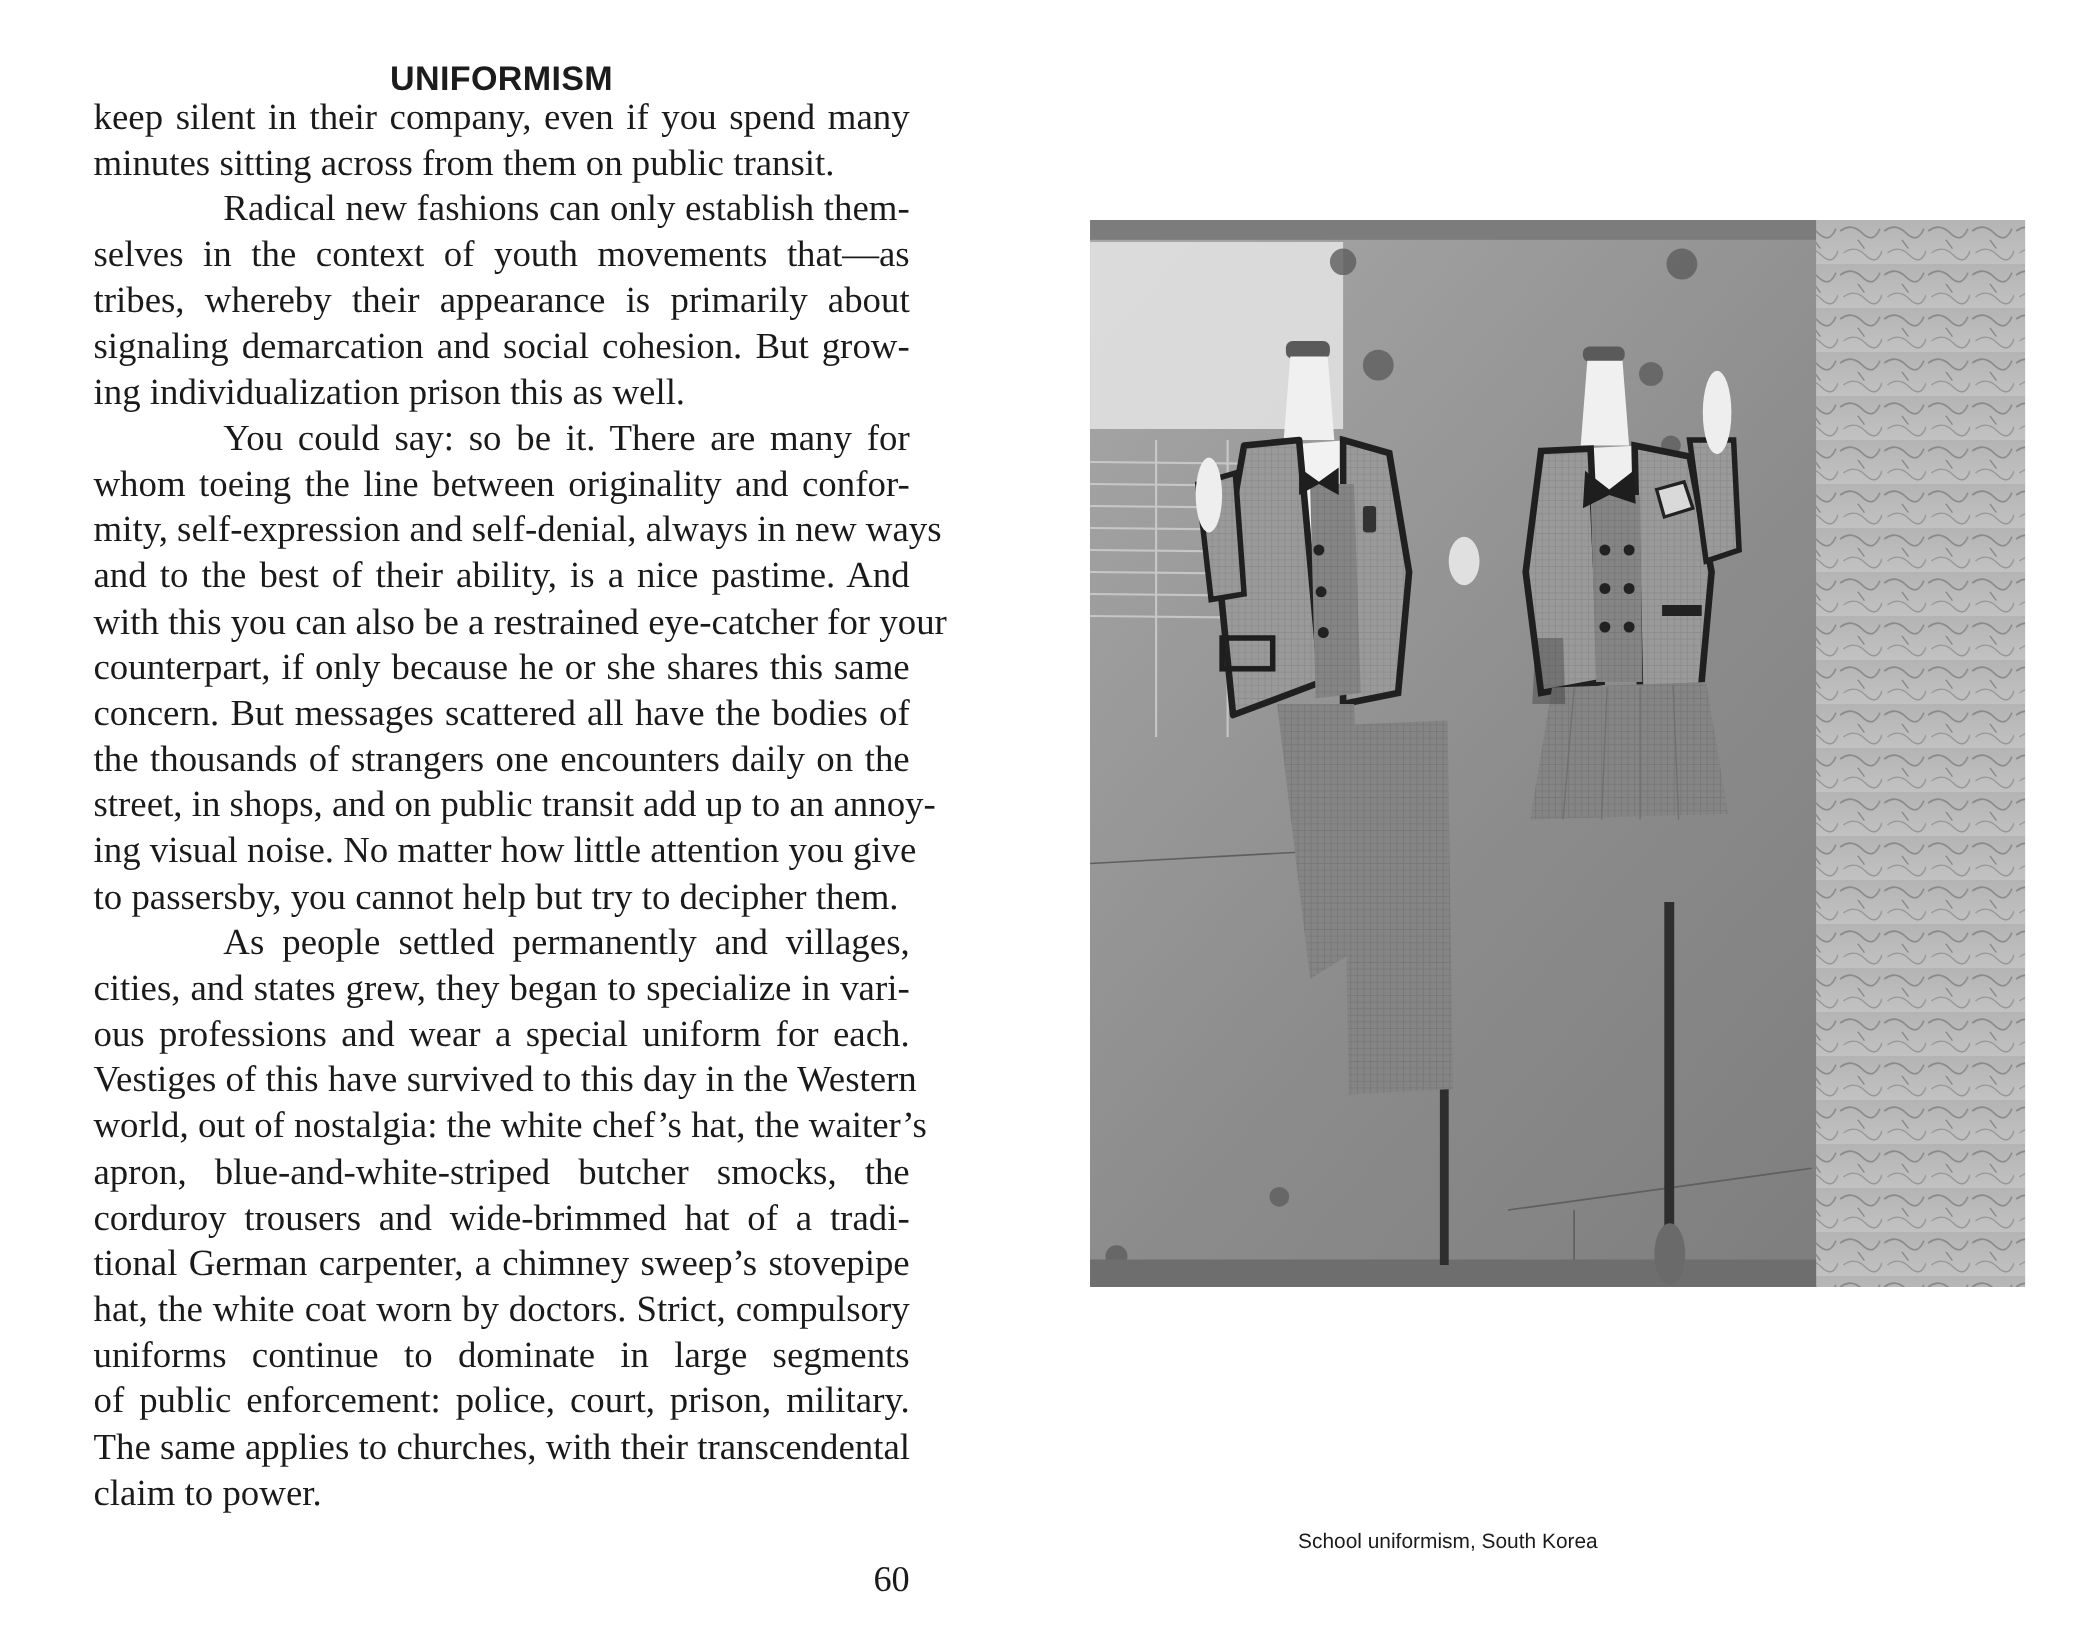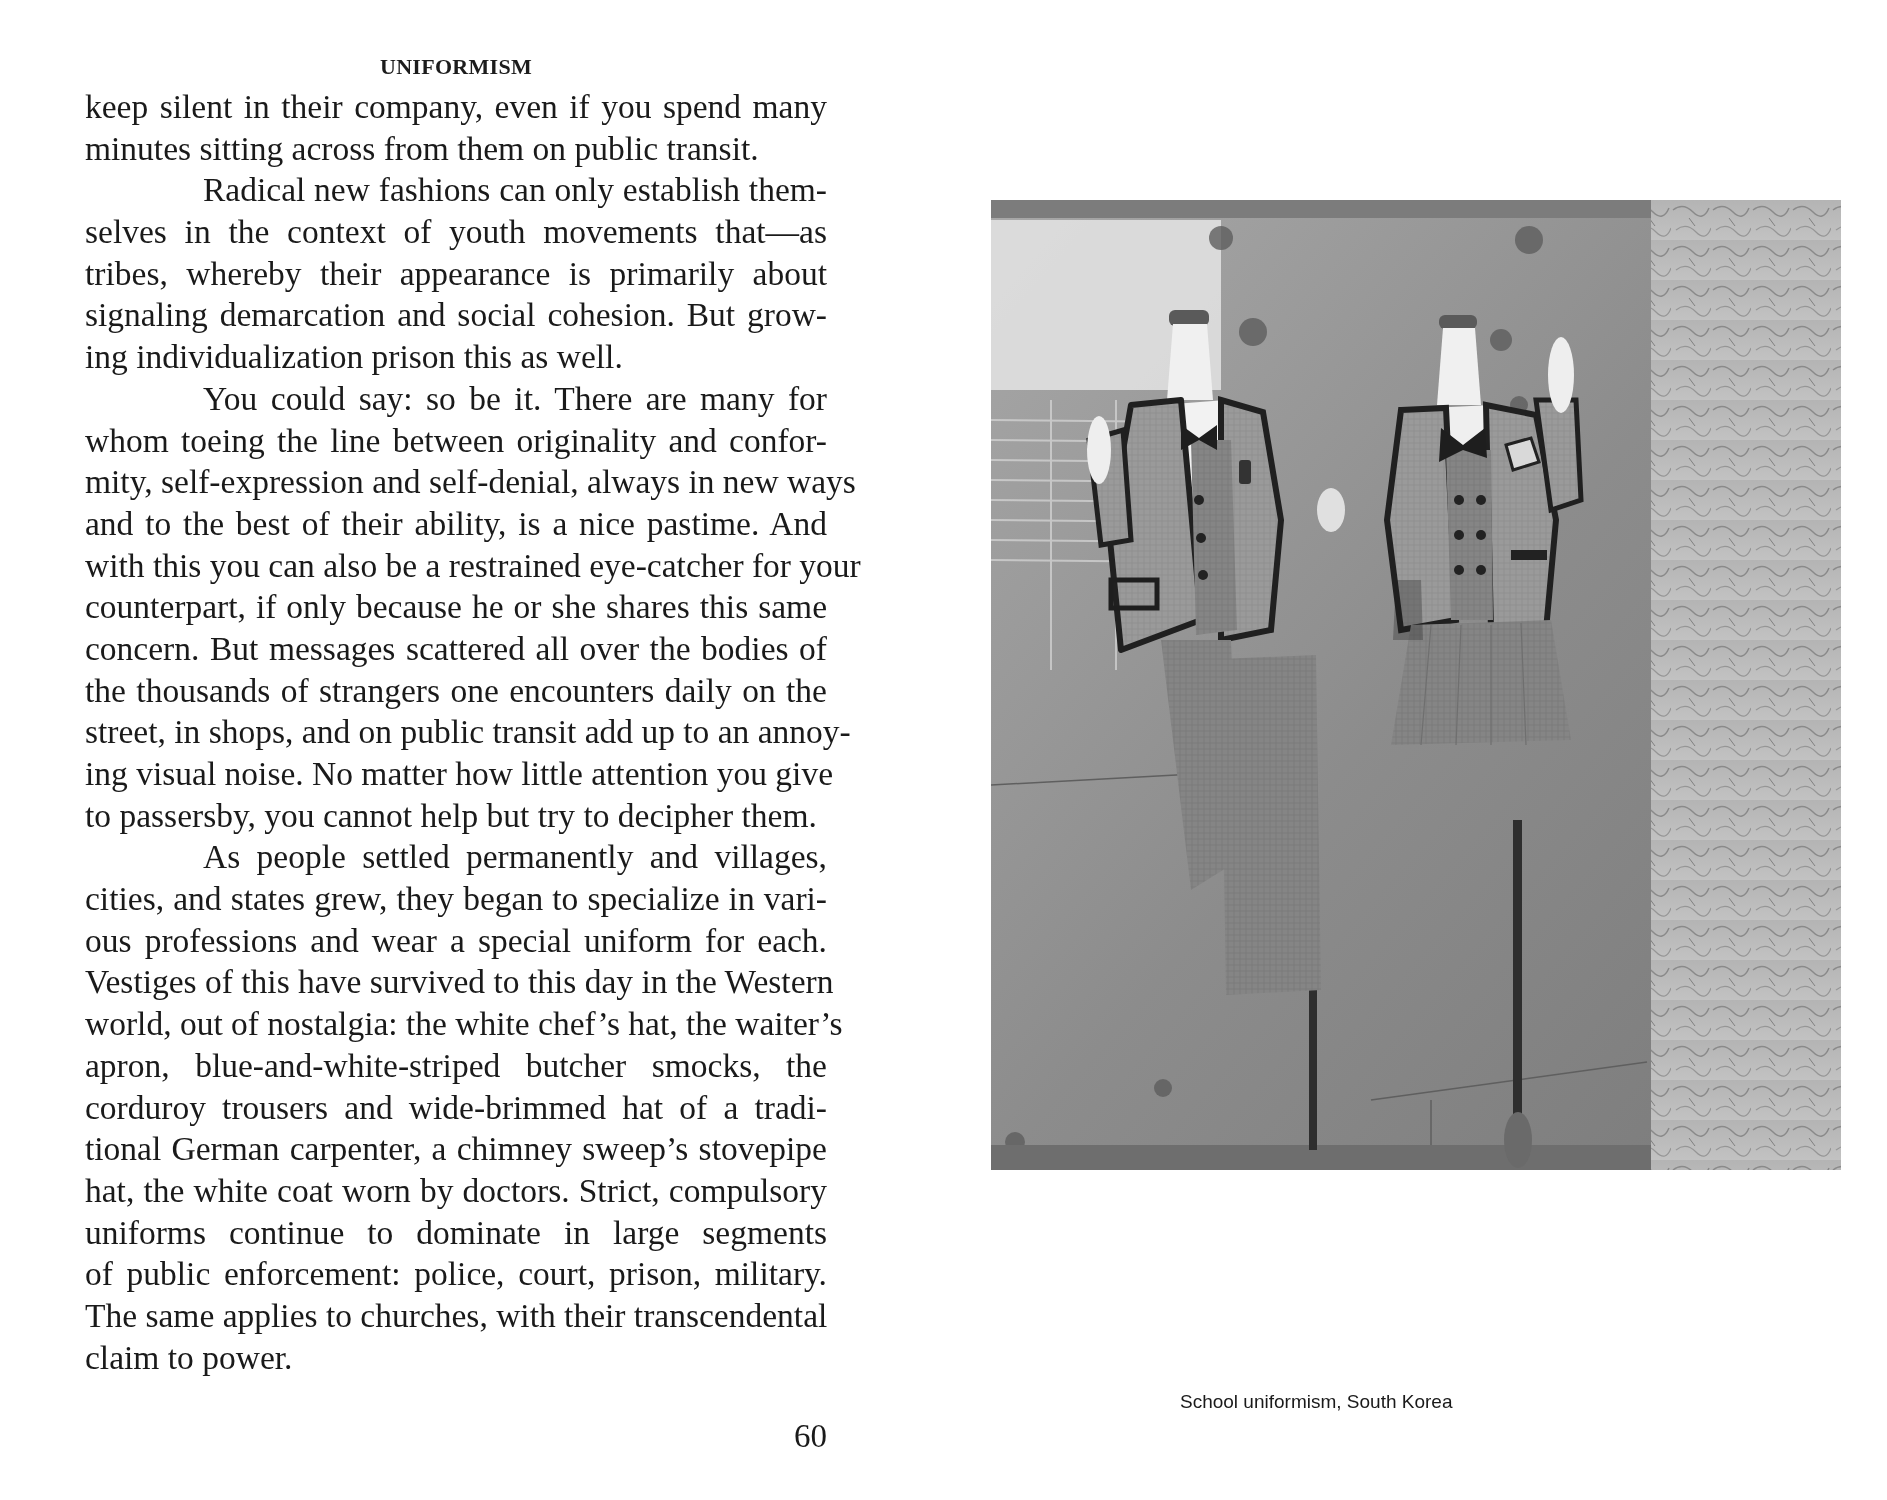--- a/index.html
+++ b/index.html
@@ -1,20 +1,20 @@
 <!DOCTYPE html>
 <html><head>
 <meta charset="utf-8">
 <style>
   html, body { margin:0; padding:0; background:#ffffff; }
   body { width:1887px; height:1500px; position:relative; overflow:hidden; color:#1a1a1a; }
   .running-head {
     position:absolute; left:85px; width:742px; top:54px;
-    text-align:center; font-family:Liberation Serif, serif; font-weight:bold;
-    font-size:22px; letter-spacing:0.3px; color:#1c1c1c;
+    text-align:center; font-family:Liberation Sans, sans-serif; font-weight:bold;
+    font-size:31px; letter-spacing:0.3px; color:#1c1c1c;
   }
   .body-text {
     position:absolute; left:85px; top:86px; width:742px;
     font-family:Liberation Serif, serif; font-size:33.5px; line-height:41.7px; color:#1a1a1a;
   }
   .line { display:block; white-space:nowrap; text-align:justify; text-align-last:justify; height:41.7px; }
   .line.last { text-align-last:left; }
   .line.indent { padding-left:118px; }
   .folio {
     position:absolute; left:85px; width:742px; top:1418px; text-align:right;
@@ -44,21 +44,21 @@
       <span class="line">selves in the context of youth movements that—as</span>
       <span class="line">tribes, whereby their appearance is primarily about</span>
       <span class="line">signaling demarcation and social cohesion. But grow-</span>
       <span class="line last">ing individualization prison this as well.</span>
       <span class="line indent">You could say: so be it. There are many for</span>
       <span class="line">whom toeing the line between originality and confor-</span>
       <span class="line">mity, self-expression and self-denial, always in new ways</span>
       <span class="line">and to the best of their ability, is a nice pastime. And</span>
       <span class="line">with this you can also be a restrained eye-catcher for your</span>
       <span class="line">counterpart, if only because he or she shares this same</span>
-      <span class="line">concern. But messages scattered all over the bodies of</span>
+      <span class="line">concern. But messages scattered all have the bodies of</span>
       <span class="line">the thousands of strangers one encounters daily on the</span>
       <span class="line">street, in shops, and on public transit add up to an annoy-</span>
       <span class="line">ing visual noise. No matter how little attention you give</span>
       <span class="line last">to passersby, you cannot help but try to decipher them.</span>
       <span class="line indent">As people settled permanently and villages,</span>
       <span class="line">cities, and states grew, they began to specialize in vari-</span>
       <span class="line">ous professions and wear a special uniform for each.</span>
       <span class="line">Vestiges of this have survived to this day in the Western</span>
       <span class="line">world, out of nostalgia: the white chef’s hat, the waiter’s</span>
       <span class="line">apron, blue-and-white-striped butcher smocks, the</span>

